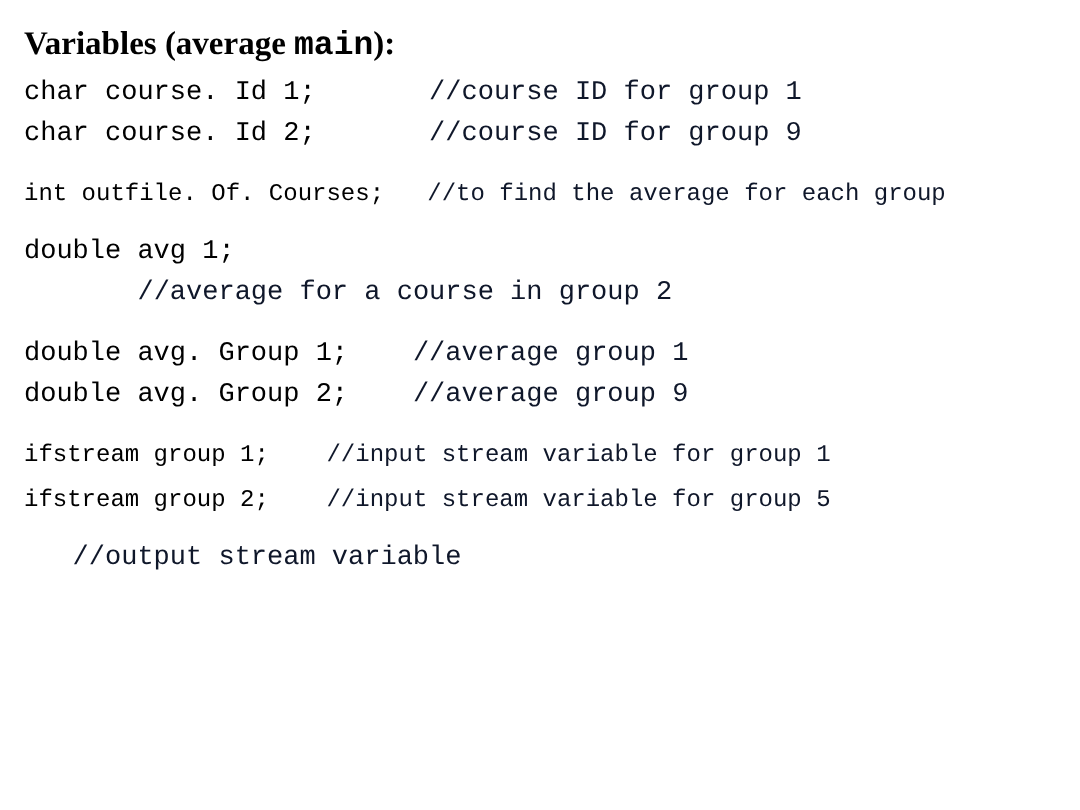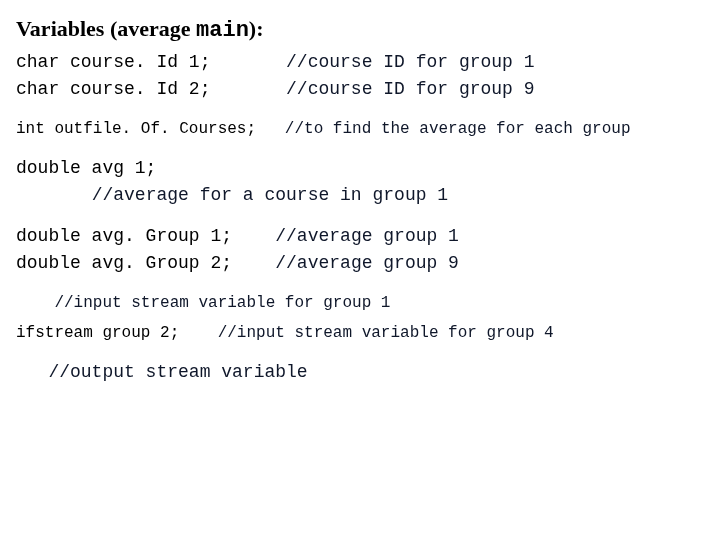--- a/index.html
+++ b/index.html
@@ -58,39 +58,39 @@
 <div class="row small">
   <span class="decl">int outfile. Of. Courses;</span><span>   </span><span class="comment">//to find the average for each group</span>
 </div>
 
 <div class="gap"></div>
 
 <div class="row">
   <span class="decl">double avg 1;</span><span>       </span>
 </div>
 <div class="row">
-  <span>       </span><span class="comment">//average for a course in group 1</span>
+  <span>       </span><span class="comment">//average for a course in group 2</span>
 </div>
 
 <div class="gap"></div>
 
 <div class="row">
   <span class="decl">double avg. Group 1;</span><span>    </span><span class="comment">//average group 1</span>
 </div>
 <div class="row">
   <span class="decl">double avg. Group 2;</span><span>    </span><span class="comment">//average group 9</span>
 </div>
 
 <div class="gap"></div>
 
 <div class="row small">
-  <span>    </span><span class="comment">//input stream variable for group 1</span>
+  <span class="decl">ifstream group 1;</span><span>    </span><span class="comment">//input stream variable for group 1</span>
 </div>
 <div class="gap-sm"></div>
 <div class="row small">
-  <span class="decl">ifstream group 2;</span><span>    </span><span class="comment">//input stream variable for group 4</span>
+  <span class="decl">ifstream group 2;</span><span>    </span><span class="comment">//input stream variable for group 5</span>
 </div>
 
 <div class="gap"></div>
 
 <div class="row">
   <span>   </span><span class="comment">//output stream variable</span>
 </div>
 
 </body></html>

